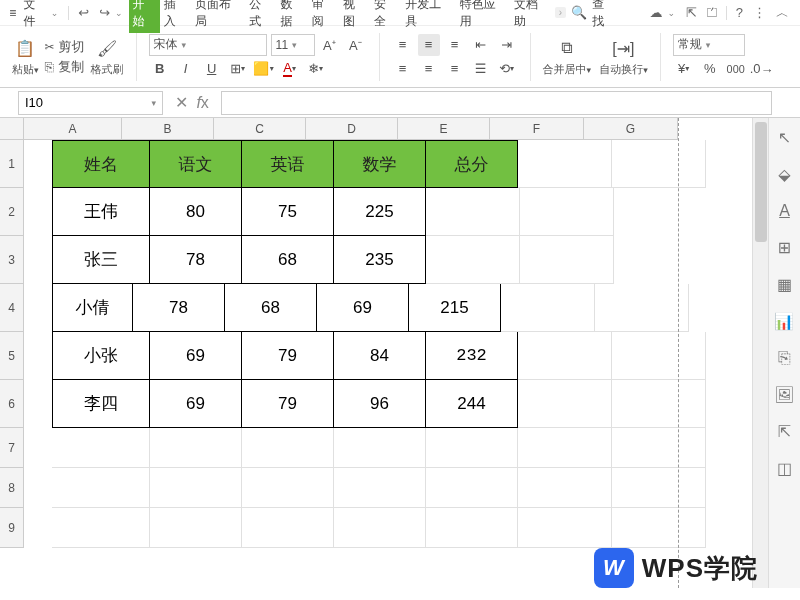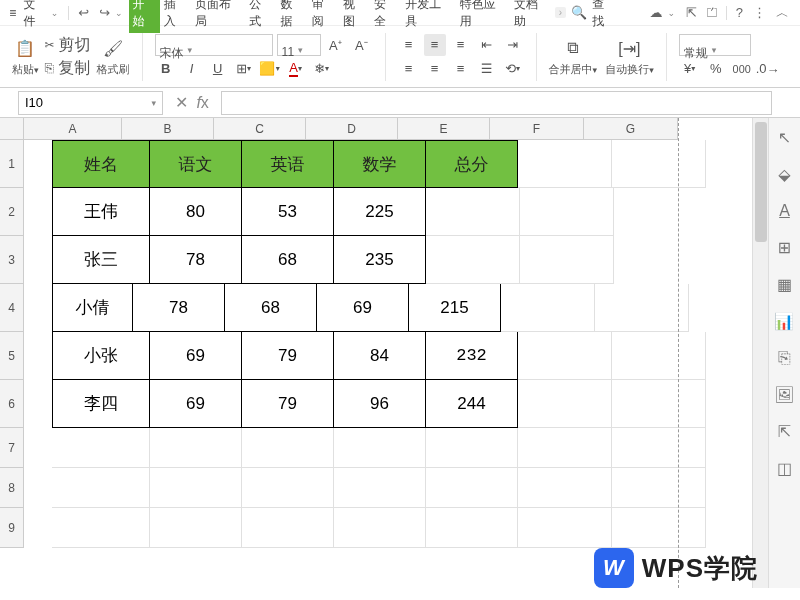--- a/index.html
+++ b/index.html
@@ -19,22 +19,22 @@
 .menubar .search-ic { font-size: 13px; }
 
 
 .ribbon { height: 62px; background: #fff; display: flex; align-items: center; padding: 2px 6px; gap: 6px; border-bottom: 1px solid #d0d0d0; font-size: 12px; color: #555; }
 .rgroup { display: flex; align-items: center; height: 100%; padding: 0 6px; }
 .rgroup.col { flex-direction: column; justify-content: center; gap: 2px; }
 .rdivider { width: 1px; height: 48px; background: #e5e5e5; }
 .bicon { width: 24px; height: 24px; display: inline-flex; align-items: center; justify-content: center; font-size: 16px; }
 .stack2 { display: flex; flex-direction: column; gap: 2px; }
 .hrow { display: flex; align-items: center; gap: 4px; }
-.hrow .mini { font-size: 16px; }
-.select-box { border: 1px solid #ccc; height: 22px; display: flex; align-items: flex-start; padding: 10px 4px; font-size: 12px; background: #fff; }
+.hrow .mini { font-size: 13px; }
+.select-box { border: 1px solid #ccc; height: 22px; display: flex; align-items: center; padding: 10px 4px; font-size: 12px; background: #fff; }
 .select-box .arr { font-size: 9px; color: #888; margin-left: 4px; }
 .fmt-btn { width: 22px; height: 22px; display: inline-flex; align-items: center; justify-content: center; font-size: 13px; border-radius: 2px; }
 .lbl-under { font-size: 11px; text-align: center; }
 
 
 .fxbar { height: 30px; display: flex; align-items: center; border-bottom: 1px solid #d0d0d0; }
 .namebox { width: 145px; height: 24px; border: 1px solid #ccc; margin-left: 18px; display: flex; align-items: center; padding: 0 6px; font-size: 13px; }
 .namebox .nbarr { margin-left: auto; font-size: 9px; color: #888; }
 .fx-icons { display: flex; align-items: center; gap: 8px; margin: 0 12px; color: #888; }
 .fx-input { flex: 1; height: 24px; border: 1px solid #ccc; margin-right: 28px; padding: 0 6px; font-size: 13px; }
@@ -244,21 +244,21 @@
           <div class="cell header-row" style="width: 92px; height: 48px;">语文</div>
           <div class="cell header-row" style="width: 92px; height: 48px;">英语</div>
           <div class="cell header-row" style="width: 92px; height: 48px;">数学</div>
           <div class="cell header-row" style="width: 92px; height: 48px;">总分</div>
           <div class="cell" style="width: 94px; height: 48px;"></div>
           <div class="cell" style="width: 94px; height: 48px;"></div>
         </div>
         <div class="cellrow">
           <div class="cell bordered first-col" style="width: 98px; height: 48px;">王伟</div>
           <div class="cell bordered" style="width: 92px; height: 48px;">80</div>
-          <div class="cell bordered" style="width: 92px; height: 48px;">53</div>
+          <div class="cell bordered" style="width: 92px; height: 48px;">75</div>
           <div class="cell bordered" style="width: 92px; height: 48px;">225</div>
           <div class="cell" style="width: 94px; height: 48px;"></div>
           <div class="cell" style="width: 94px; height: 48px;"></div>
         </div>
         <div class="cellrow">
           <div class="cell bordered first-col" style="width: 98px; height: 48px;">张三</div>
           <div class="cell bordered" style="width: 92px; height: 48px;">78</div>
           <div class="cell bordered" style="width: 92px; height: 48px;">68</div>
           <div class="cell bordered" style="width: 92px; height: 48px;">235</div>
           <div class="cell" style="width: 94px; height: 48px;"></div>

